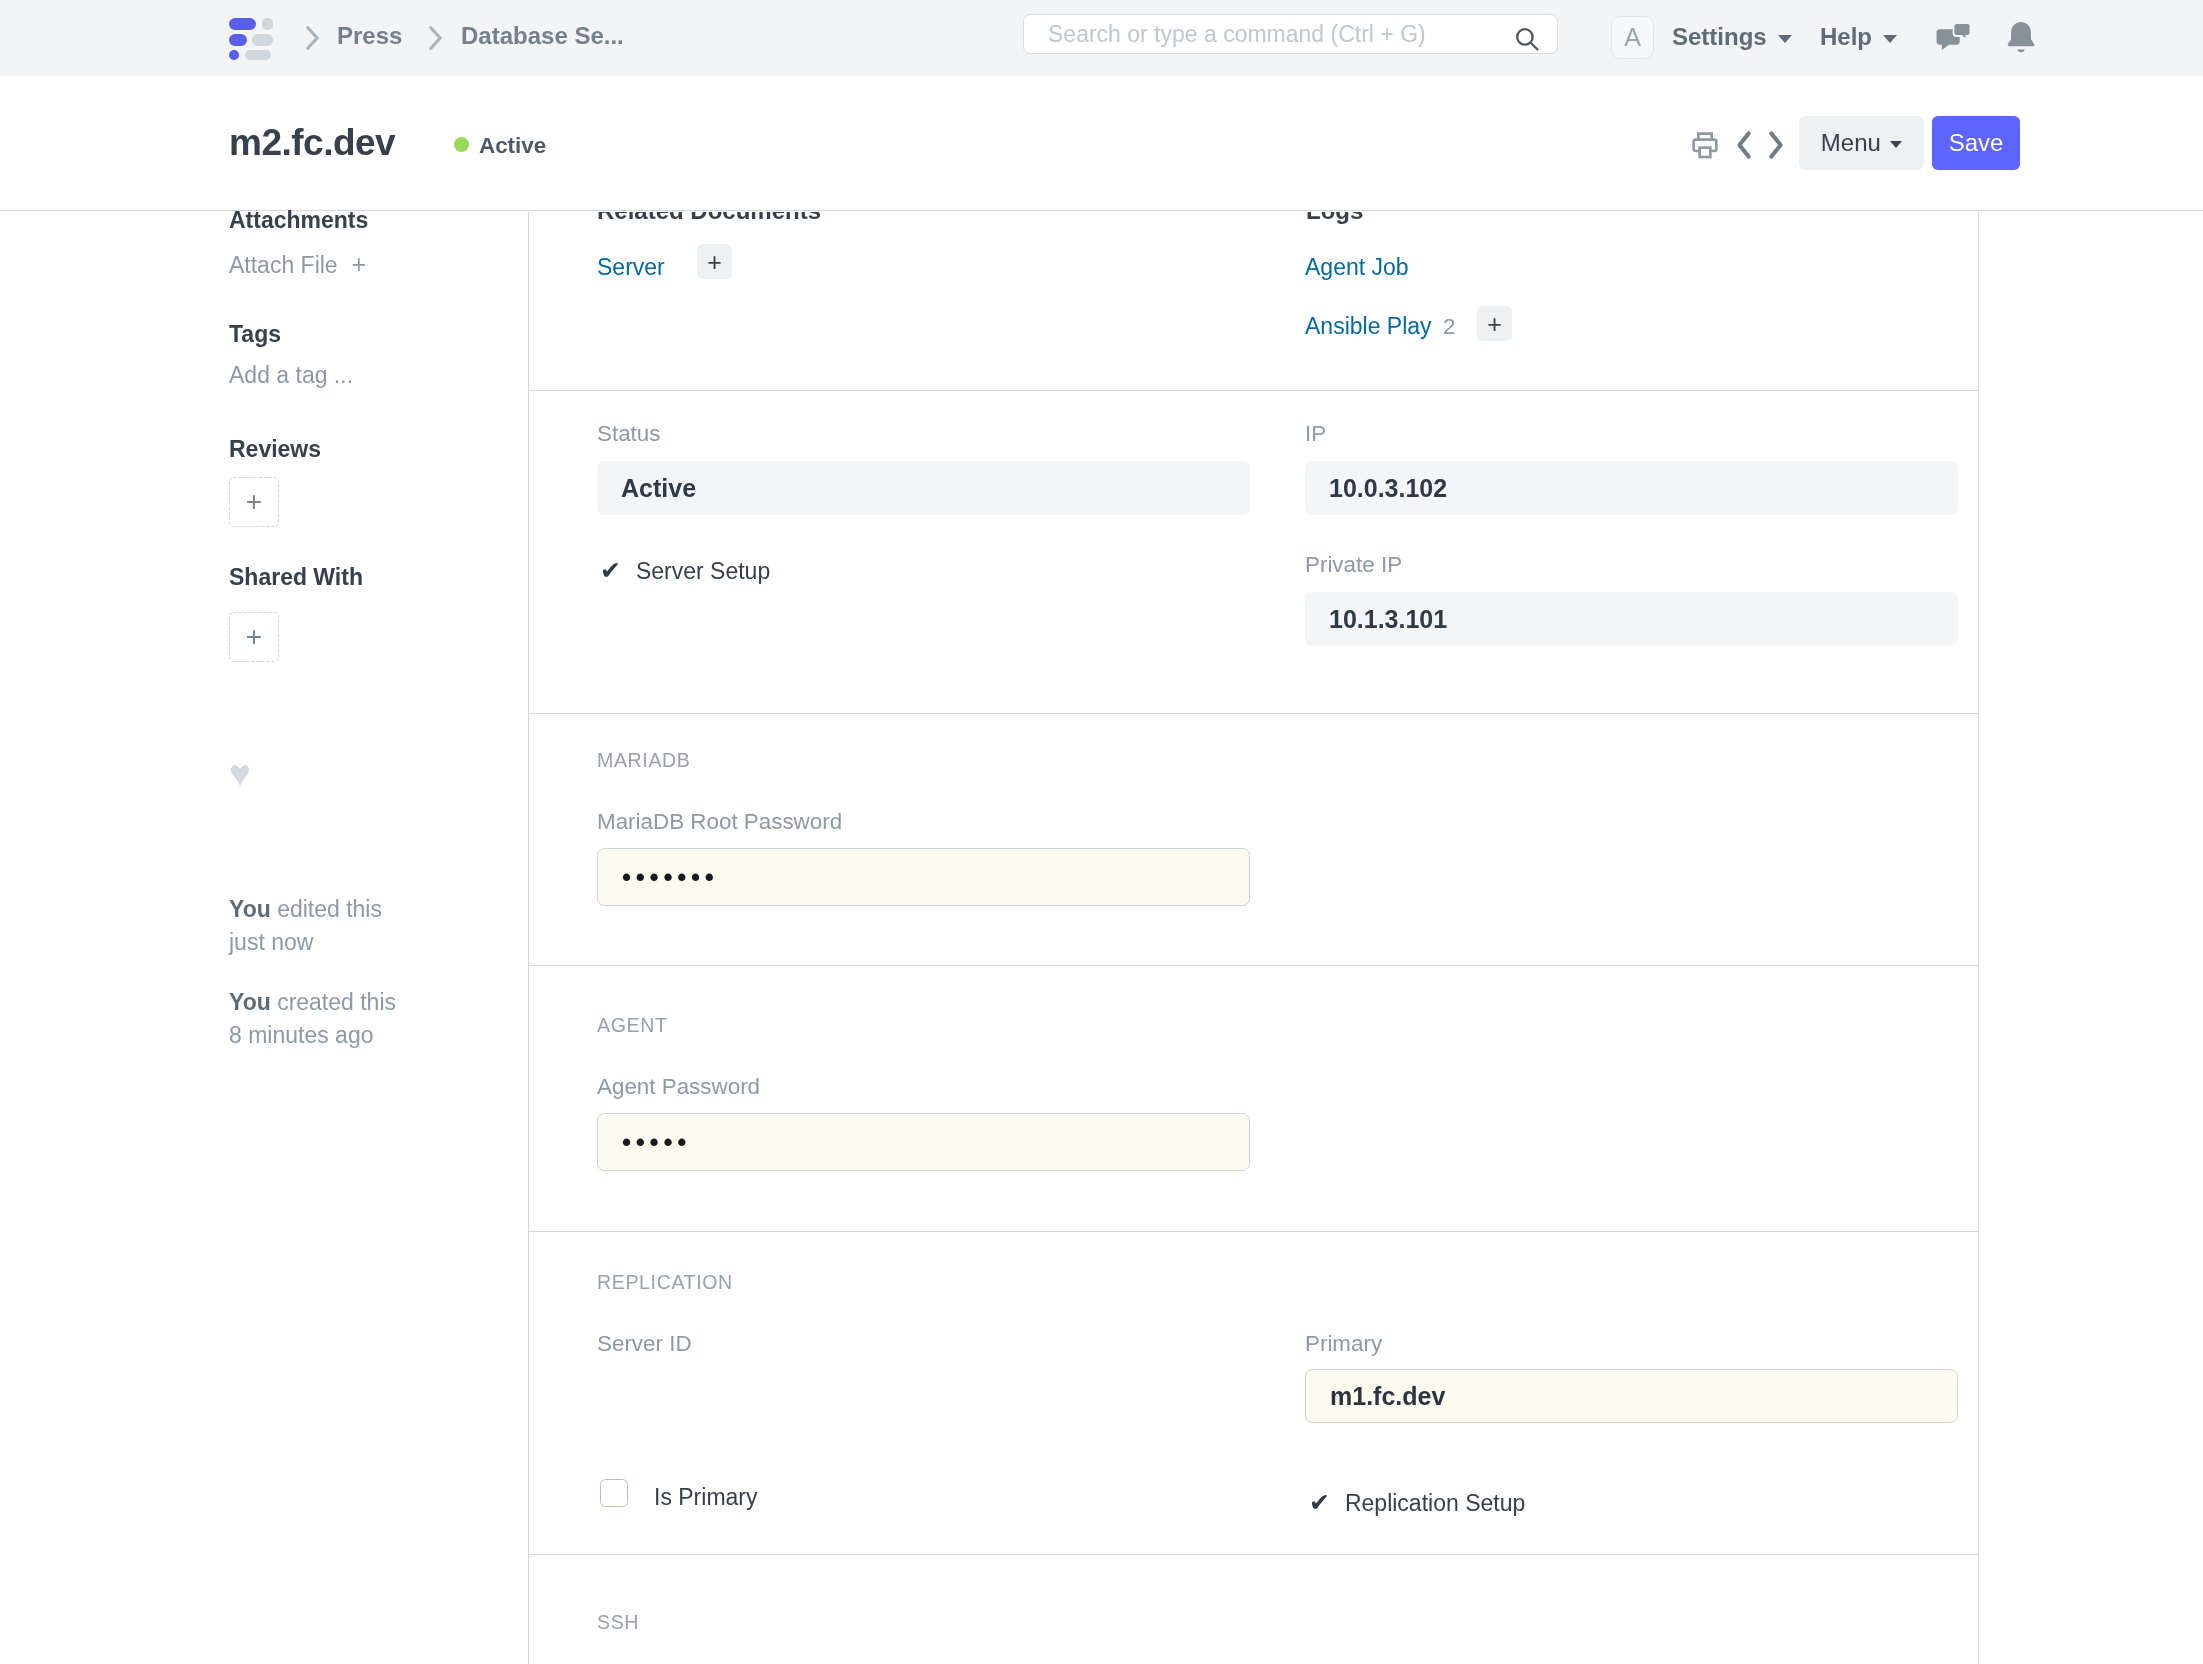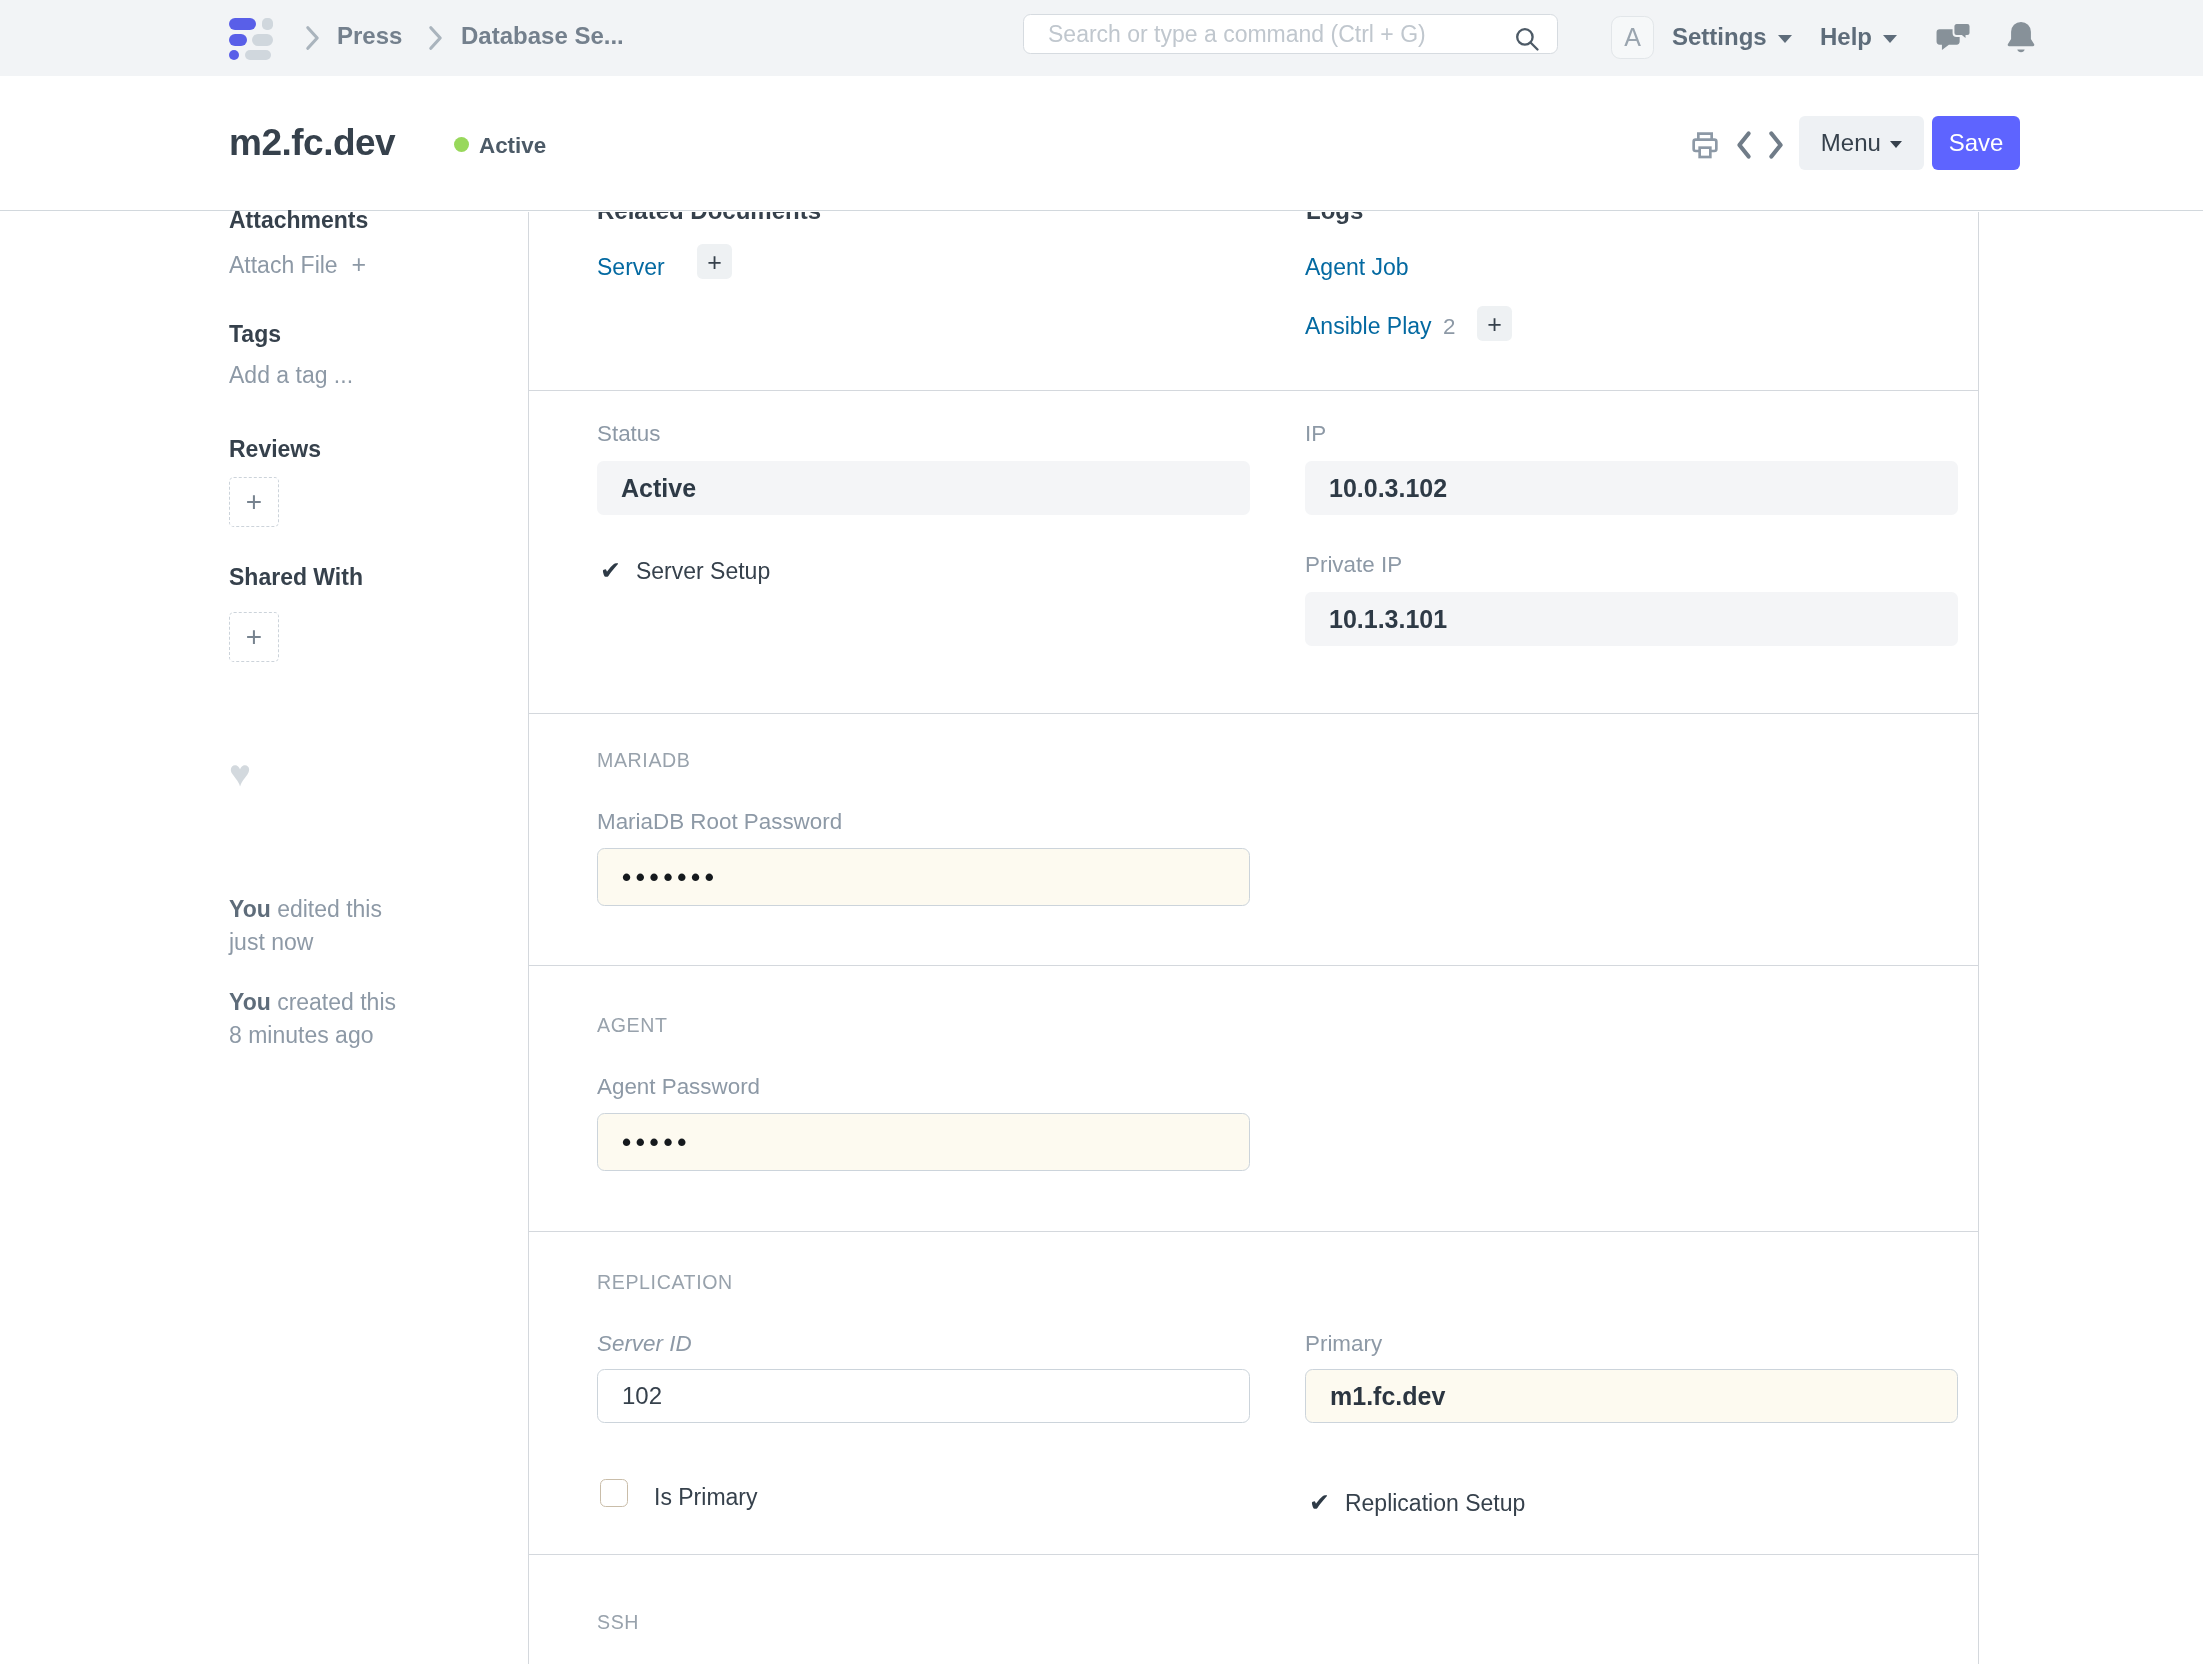--- a/index.html
+++ b/index.html
@@ -201,22 +201,21 @@
 
   <div class="divider" style="top:965px;"></div>
 
   <div class="uc-head" style="left:597px;top:1014px;">AGENT</div>
   <div class="fld-label" style="left:597px;top:1074px;">Agent Password</div>
   <input class="inp cream dots" style="left: 597px; top: 1113px;" type="text" value="•••••">
 
   <div class="divider" style="top:1231px;"></div>
 
   <div class="uc-head" style="left:597px;top:1271px;">REPLICATION</div>
-  <div class="fld-label" style="left:597px;top:1331px;font-style:italic;">Server ID</div>
-  <input class="inp" style="left: 597px; top: 1369px; height: 54px; background: rgb(255, 255, 255);" type="text" value="102">
+  <div class="fld-label" style="left:597px;top:1331px;">Server ID</div>
   <div class="fld-label" style="left:1305px;top:1331px;">Primary</div>
   <input class="inp cream boldval" style="left: 1305px; top: 1369px; height: 54px;" type="text" value="m1.fc.dev">
 
   <div class="checkbox" style="left:600px;top:1479px;"></div>
   <div class="check-row" style="left:654px;top:1484px;">Is Primary</div>
   <div class="check-row" style="left:1309px;top:1480px;margin-top:8px;"><span class="ck">✔</span><span>Replication Setup</span></div>
 
   <div class="divider" style="top:1554px;"></div>
 
   <div class="uc-head" style="left:597px;top:1611px;">SSH</div>

